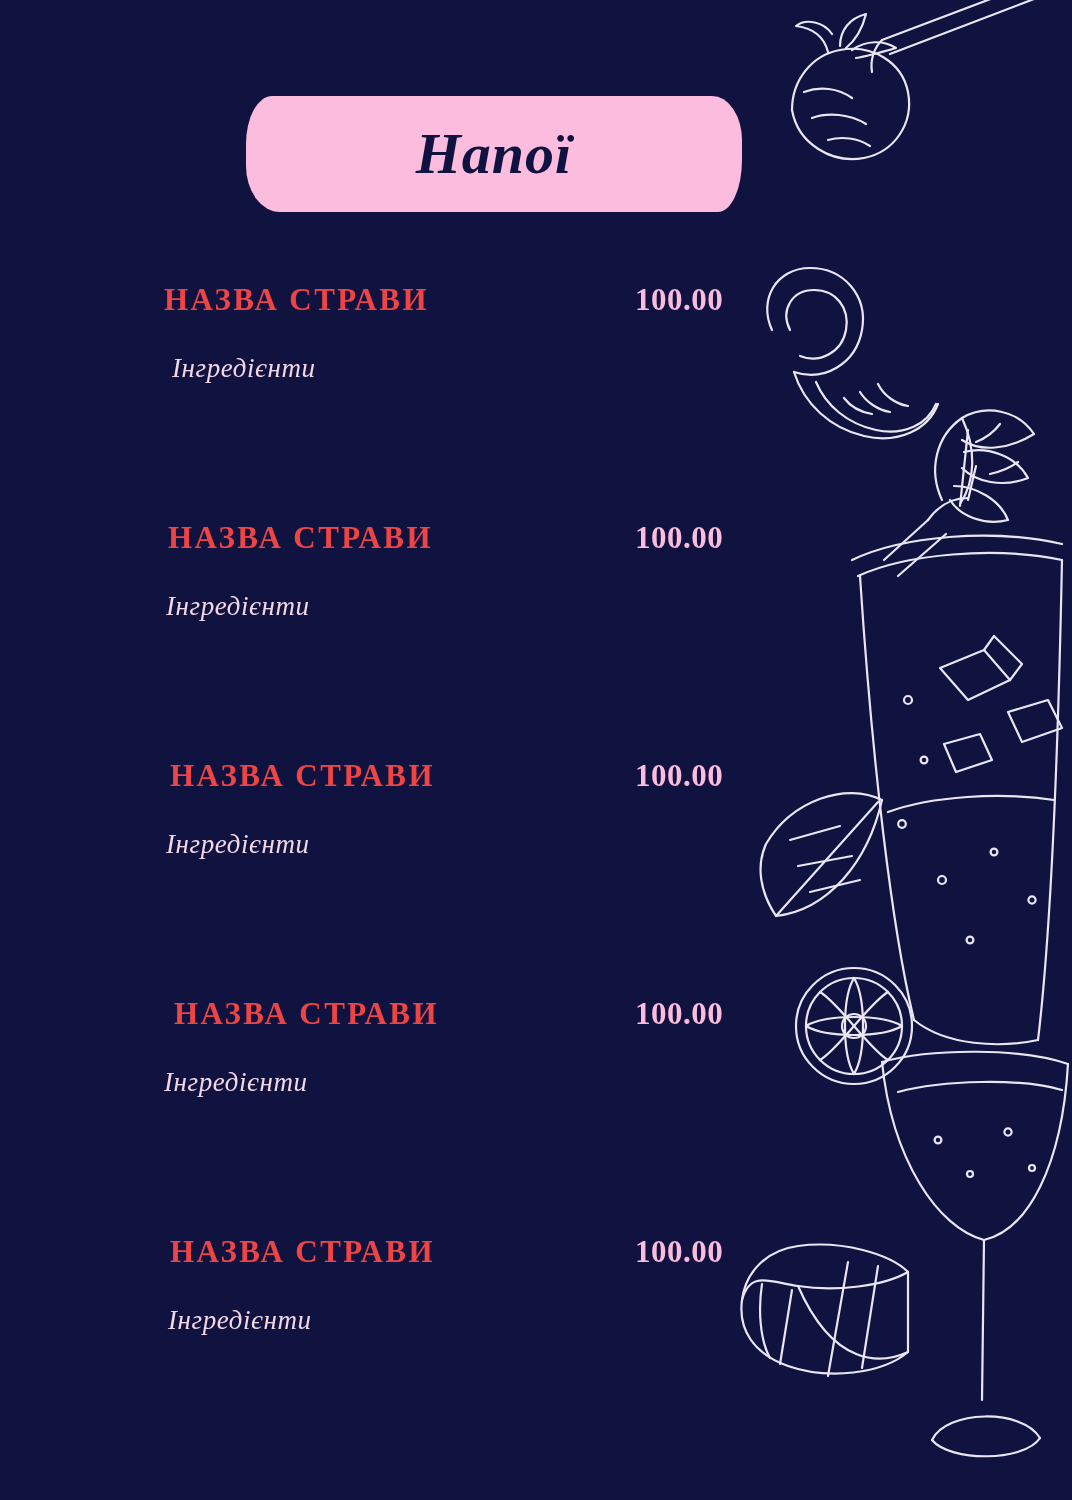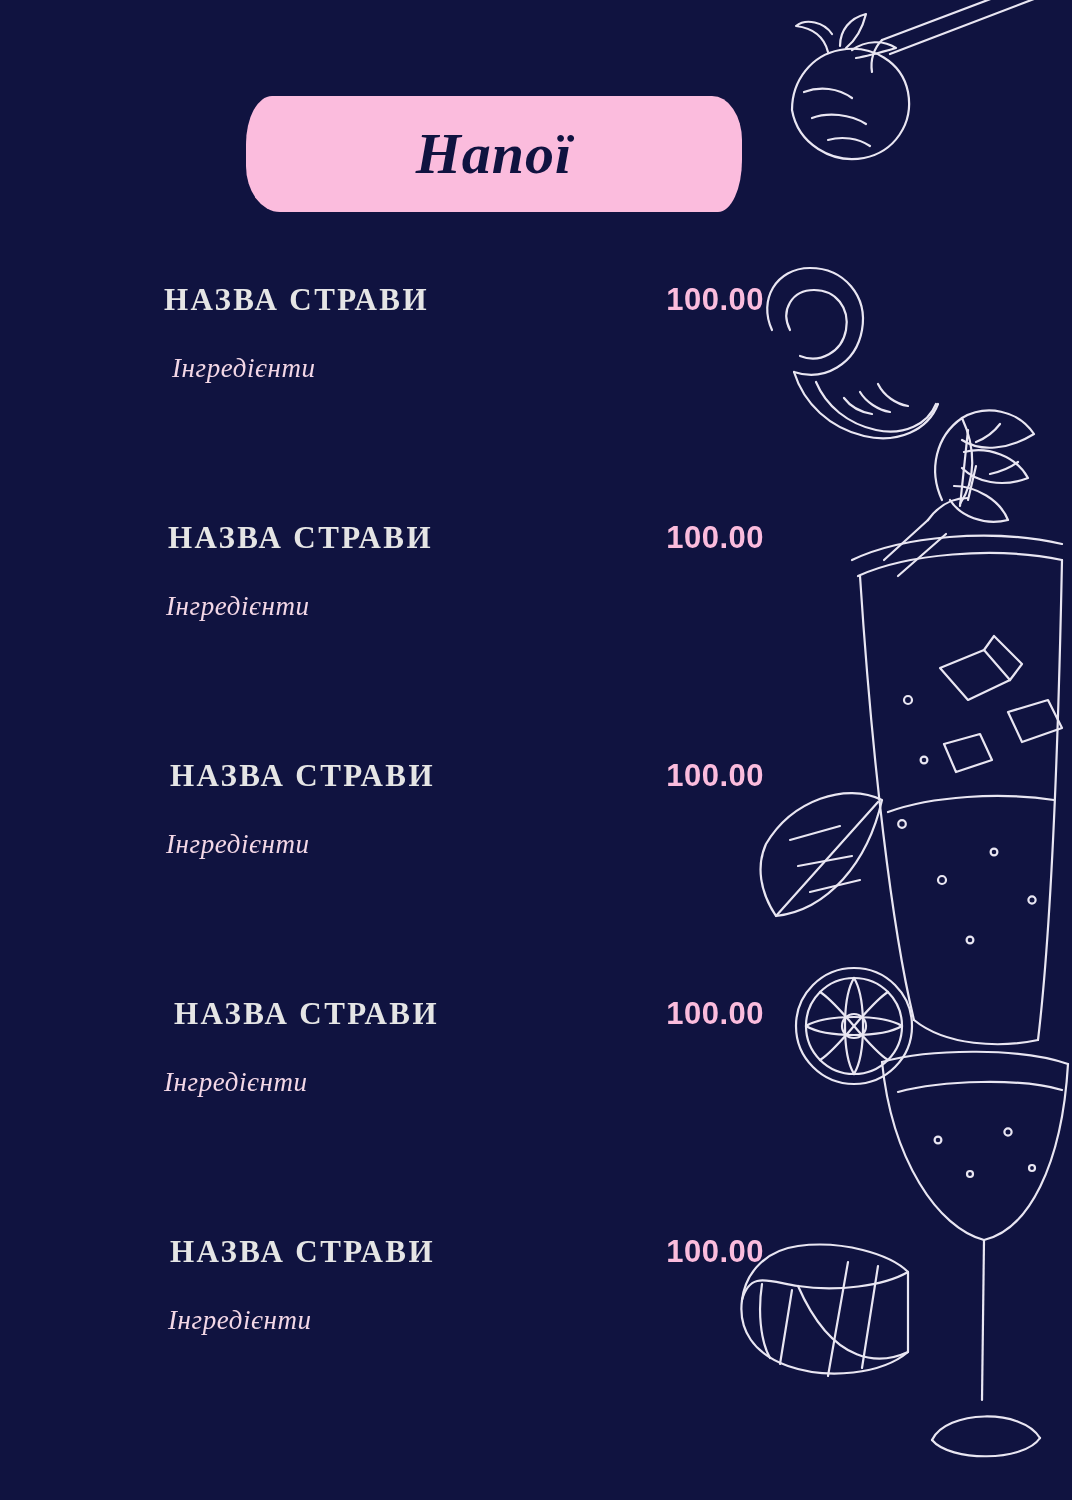--- a/index.html
+++ b/index.html
@@ -85,32 +85,32 @@
   .item-head {
     display: flex;
     align-items: baseline;
     justify-content: space-between;
   }
   .item-name {
     font-family: "Liberation Serif", serif;
     font-weight: 700;
     font-size: 31px;
     letter-spacing: 2.4px;
-    color: #e5e5e5;
+    color: #ef4444;
     white-space: nowrap;
   }
   .item-price {
-    font-family: Liberation Sans, sans-serif;
+    font-family: Liberation Serif, serif;
     font-weight: 700;
     font-size: 31px;
     letter-spacing: 0.5px;
     color: #FBBCDD;
     white-space: nowrap;
     min-width: 170px;
-    text-align: right;
+    text-align: center;
   }
   .item-desc {
     margin-top: 35px;
     font-family: "Liberation Serif", serif;
     font-style: italic;
     font-size: 27px;
     letter-spacing: 0.6px;
     color: #F3D7E6;
   }
 

